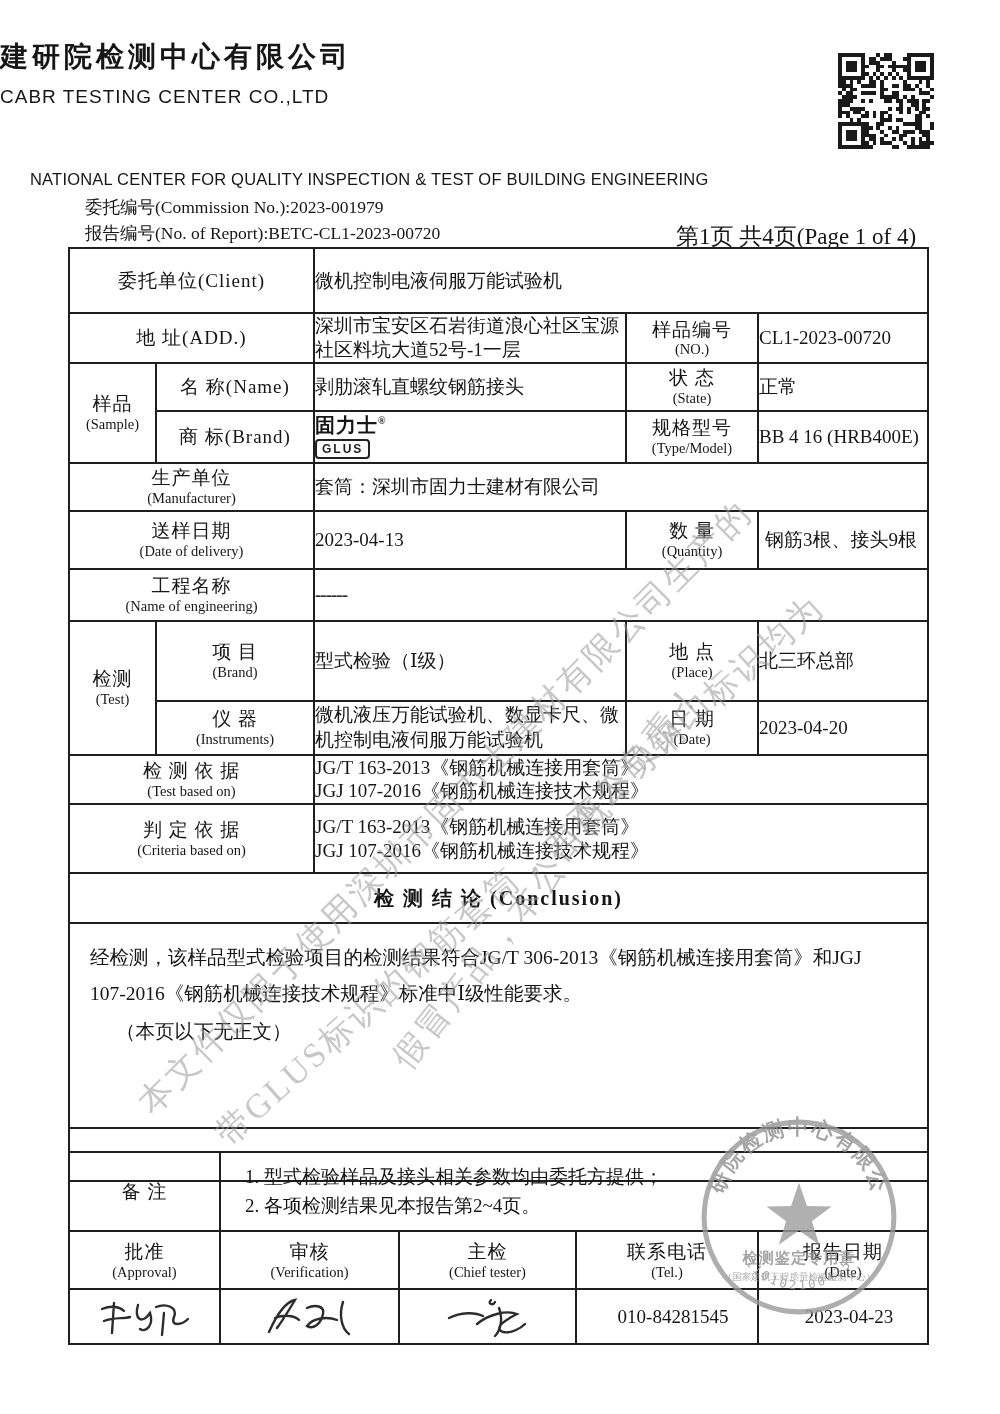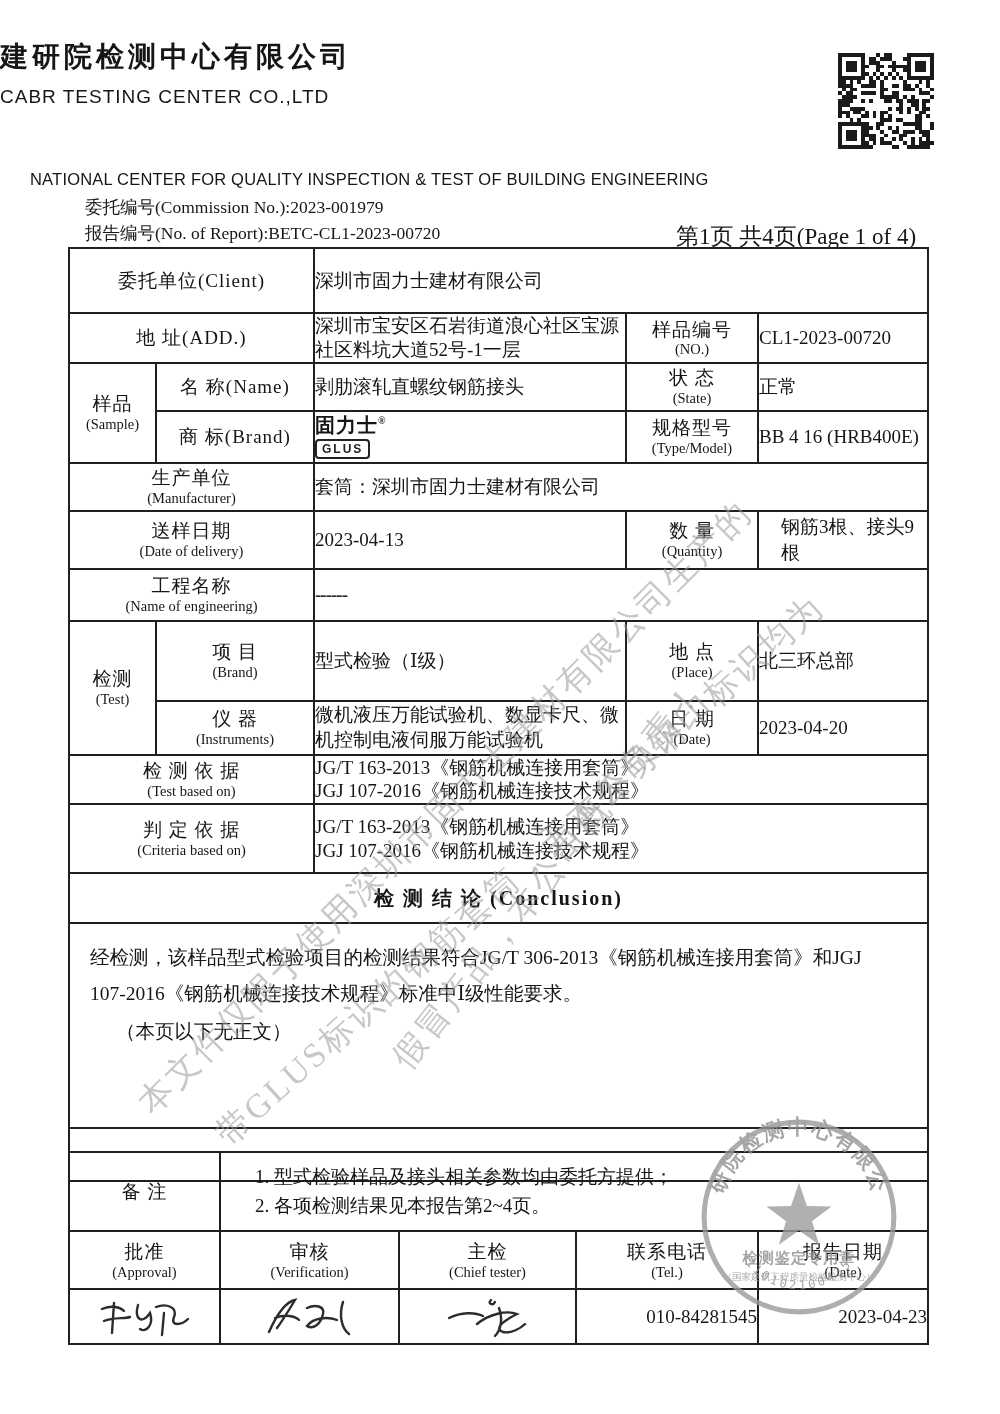--- a/index.html
+++ b/index.html
@@ -19,33 +19,33 @@
   
   table.tbl{position:absolute;left:68px;border-collapse:collapse;table-layout:fixed;width:859px;}
   table.tbl td{border:2px solid #1f1f1f;padding:0;vertical-align:middle;overflow:hidden;}
   .tbl-main{top:247px;}
   .tbl-remark{top:1151px;}
   .tbl-approve{top:1230px;}
   td.lbl{text-align:center;}
   .cn{font-size:19px;letter-spacing:1px;line-height:1.25;}
   .en{font-size:14.5px;line-height:1.15;}
   td.val{font-size:19px;padding:2px 6px 2px 10px;text-align:left;}
-  td.val.ctr{text-align:right;padding-left:12px;}
+  td.val.ctr{text-align:center;padding-left:12px;}
   .two-line div{line-height:1.25;}
   .concl-title{font-size:20px;font-weight:bold;letter-spacing:2px;text-align:center;}
   .concl-cell{vertical-align:top !important;}
   .concl-body{padding:16px 20px 0 20px;font-size:19.5px;line-height:1.85;}
   .concl-note{margin-top:2px;margin-left:26px;}
   .brand-cell{padding:2px 6px 2px 12px;}
   .brand-line{font-size:20px;font-weight:bold;letter-spacing:1px;line-height:1.1;}
   .brand-line sup{font-size:10px;}
   .brand-badge{display:inline-block;margin-top:2px;border:2.5px solid #222;border-radius:4px;
     font-family:"Liberation Sans","DejaVu Sans",sans-serif;font-weight:bold;font-size:12px;
     letter-spacing:2px;padding:0 5px;line-height:16px;color:#222;}
-  .remark-body{padding:4px 4px 4px 14px;font-size:19px;line-height:1.5;margin-left:20px;}
+  .remark-body{padding:4px 4px 4px 24px;font-size:19px;line-height:1.5;}
   .sig-cell{text-align:center;vertical-align:middle;}
   .sig-cell svg{display:block;margin:2px auto;}
   
   .wm{position:absolute;white-space:nowrap;font-size:34px;letter-spacing:3px;
       color:#9a9a9a;opacity:.55;transform-origin:0 0;pointer-events:none;z-index:5;}
   .wm1{left:128px;top:1092px;transform:rotate(-45deg);}
   .wm2{left:206px;top:1122px;transform:rotate(-42deg);}
   .wm3{left:382px;top:1050px;transform:rotate(-52deg);}
   
   .stamp{position:absolute;left:688px;top:1106px;width:222px;height:222px;opacity:.8;z-index:6;pointer-events:none;}
@@ -397,21 +397,21 @@
         <col style="width:158px">
         <col style="width:312px">
       <col style="width:132px">
         <col style="width:170px">
     </colgroup>
     <tbody>
         <tr style="height:65px">
       <td class="lbl" colspan="2">
             <div class="cn">委托单位(Client)</div>
           </td>
-      <td class="val" colspan="3">深圳市固力士建材有限公司</td>
+      <td class="val" colspan="3">微机控制电液伺服万能试验机</td>
     </tr>
     <tr style="height:49px">
       <td class="lbl" colspan="2">
             <div class="cn">地 址(ADD.)</div>
           </td>
       <td class="val two-line">
         <div>深圳市宝安区石岩街道浪心社区宝源</div>
             <div>社区料坑大道52号-1一层</div>
       </td>
       <td class="lbl">
@@ -459,21 +459,21 @@
     <tr style="height:58px">
       <td class="lbl" colspan="2">
         <div class="cn">送样日期</div>
             <div class="en">(Date of delivery)</div>
       </td>
       <td class="val">2023-04-13</td>
       <td class="lbl">
         <div class="cn">数 量</div>
             <div class="en">(Quantity)</div>
       </td>
-      <td class="val" style="padding-left:22px">钢筋3根、接头9根</td>
+      <td class="val" style="padding-left:6px">钢筋3根、接头9根</td>
     </tr>
     <tr style="height:52px">
       <td class="lbl" colspan="2">
         <div class="cn">工程名称</div>
             <div class="en">(Name of engineering)</div>
       </td>
       <td class="val dash-val" colspan="3">------</td>
     </tr>
     <tr style="height:80px">
       <td class="lbl" rowspan="2">

